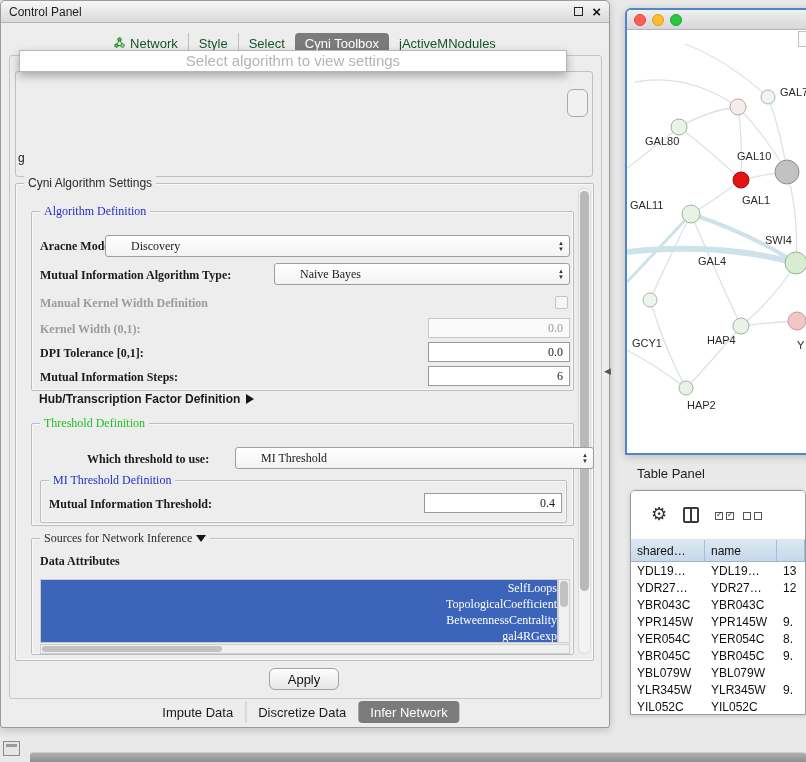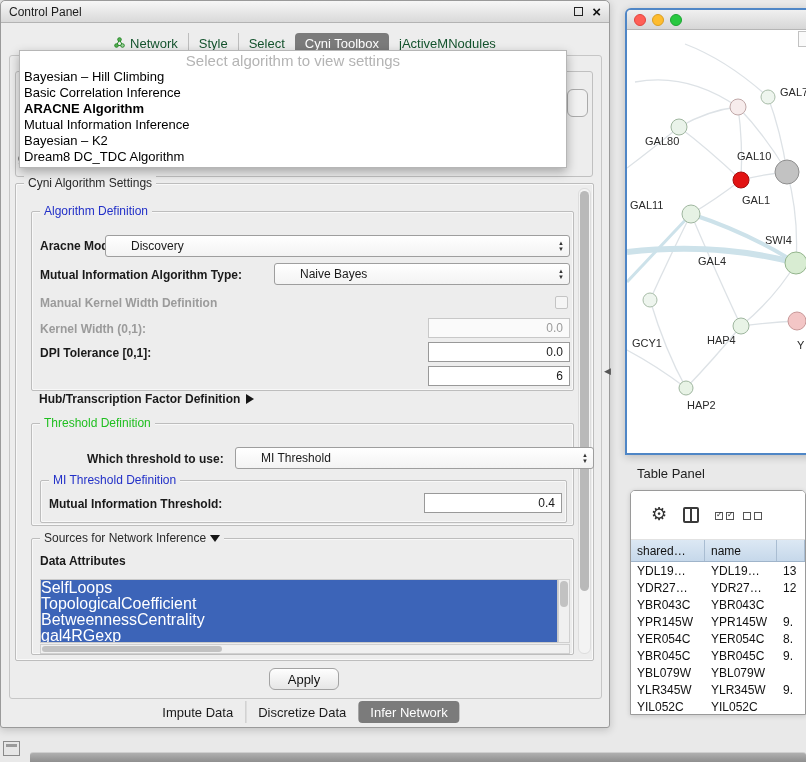--- a/index.html
+++ b/index.html
@@ -24,38 +24,38 @@
 .hidden-spinner{position:absolute;left:566px;top:88px;width:21px;height:28px;border:1px solid #aaa;border-radius:6px;background:#f1f1f1;}
 
 
 .dropdown-popup{position:absolute;left:18px;top:49px;width:548px;background:#fff;border:1px solid #b6b6b6;box-shadow:0 4px 10px rgba(0,0,0,.3);z-index:40;padding:2px 0;}
 .dd-placeholder{text-align:center;color:#b4b4b4;font-size:15px;height:16px;line-height:16px;}
 .dd-item{font-size:13px;height:16px;line-height:16px;padding-left:4px;color:#000;white-space:nowrap;}
 .dd-item.selected{font-weight:bold;}
 
 
 .cyni-group{position:absolute;left:14px;top:182px;width:579px;height:478px;border:1px solid #bdbdbd;border-radius:2px;box-shadow:inset 0 0 0 1px rgba(255,255,255,.65);}
-.sub-group{position:absolute;border:1px solid #bdbdbd;border-radius:2px;box-shadow:inset 0 0 0 1px rgba(255,255,255,.6);}
+.sub-group{position:absolute;border:1px solid #bdbdbd;border-radius:2px;box-shadow:inset 0 0 0 1px rgba(255,255,255,.6);font-family:Liberation Serif, serif;}
 .group-title{position:absolute;top:-8px;left:8px;background:#ededed;padding:0 4px;font-size:12px;white-space:nowrap;display:flex;align-items:center;color:#2a2a2a;}
 .t-blue{color:#2230c8;}
 .t-green{color:#1fbf1f;}
 .field-label{position:absolute;font-weight:bold;font-size:12px;line-height:20px;white-space:nowrap;}
 .field-label.disabled{color:#9b9b9b;}
 .combo{position:absolute;height:22px;background:linear-gradient(#ffffff,#f3f3f3);border:1px solid #9e9e9e;border-radius:3px;font-size:12px;display:flex;align-items:center;padding-left:25px;}
 .combo-arrows{position:absolute;right:5px;top:50%;transform:translateY(-50%);display:flex;flex-direction:column;align-items:center;font-size:6px;line-height:6px;color:#333;}
 .combo-arrows::before{content:"▲";}
 .combo-arrows::after{content:"▼";}
 .textfield{position:absolute;height:20px;background:#fff;border:1px solid #999;font-size:12px;display:flex;align-items:center;justify-content:flex-end;padding:0 6px;}
 .textfield.disabled{border-color:#c8c8c8;color:#9b9b9b;background:#fafafa;}
 .checkbox{position:absolute;width:13px;height:13px;background:#f5f5f5;border:1px solid #c4c4c4;border-radius:2px;}
 .hub-row{position:absolute;display:flex;align-items:center;font-weight:bold;font-size:12px;}
 .tri-right{width:0;height:0;border-left:8px solid #151515;border-top:5px solid transparent;border-bottom:5px solid transparent;margin-left:6px;}
 .tri-down{width:0;height:0;border-top:7px solid #151515;border-left:5px solid transparent;border-right:5px solid transparent;margin-left:4px;}
 .attr-list{position:absolute;background:#fff;border:1px solid #c9c9c9;overflow:hidden;}
-.attr-item{height:16px;line-height:16px;font-size:16px;color:#111;white-space:nowrap;}
+.attr-item{height:16px;line-height:16px;font-size:12px;color:#111;white-space:nowrap;text-align:right;}
 .attr-item.selected{background:#3c64b8;color:#fff;}
 .vscroll{position:absolute;width:12px;background:#f0f0f0;border:1px solid #d0d0d0;}
 .vscroll .sthumb{position:absolute;left:1px;right:1px;top:1px;height:26px;background:#c2c2c2;border-radius:4px;display:block;}
 .hscroll{position:absolute;height:10px;background:#f0f0f0;border:1px solid #d0d0d0;}
 .hscroll .sthumb{position:absolute;top:1px;bottom:1px;left:1px;width:180px;background:#c2c2c2;border-radius:4px;display:block;}
 .settings-scroll{position:absolute;top:4px;right:2px;width:13px;height:466px;background:#f3f3f3;border:1px solid #ddd;border-radius:6px;}
 .settings-scroll .sthumb{position:absolute;left:1px;right:1px;top:2px;height:400px;background:#b9b9b9;border-radius:6px;display:block;}
 .apply-btn{position:absolute;left:268px;top:667px;width:70px;height:22px;background:linear-gradient(#fefefe,#e6e6e6);border:1px solid #a3a3a3;border-radius:6px;display:flex;align-items:center;justify-content:center;font-size:13px;color:#111;}
 .bottom-tabbar{position:absolute;left:50%;top:700px;transform:translateX(-50%);display:flex;height:22px;align-items:stretch;}
 .btab{padding:0 12px;display:flex;align-items:center;font-size:13px;white-space:nowrap;}
@@ -135,28 +135,20 @@
       </div>
     </div>
   <div class="tab-content"></div>
 
   <div class="hidden-group"></div>
   <span class="hidden-g">g</span>
   <div class="hidden-spinner"></div>
 
   <div class="dropdown-popup">
     <div class="dd-placeholder">Select algorithm to view settings</div>
-    <div>
-        <div class="dd-item">Bayesian – Hill Climbing</div>
-        <div class="dd-item">Basic Correlation Inference</div>
-        <div class="dd-item selected">ARACNE Algorithm</div>
-        <div class="dd-item">Mutual Information Inference</div>
-        <div class="dd-item">Bayesian – K2</div>
-        <div class="dd-item">Dream8 DC_TDC Algorithm</div>
-      </div>
   </div>
 
   <div class="cyni-group">
     <span class="group-title">Cyni Algorithm Settings</span>
     <div class="settings-scroll">
         <span class="sthumb"></span>
       </div>
 
     <div class="sub-group" style="left:15px;top:27px;width:543px;height:180px">
       <span class="group-title t-blue">Algorithm Definition</span>
@@ -179,20 +171,21 @@
       <span class="field-label disabled" style="left:8px;top:107px">Kernel Width (0,1):</span>
       <div class="textfield disabled" style="left:396px;top:106px;width:142px">
         <span>0.0</span>
       </div>
 
       <span class="field-label" style="left:8px;top:131px">DPI Tolerance [0,1]:</span>
       <div class="textfield" style="left:396px;top:130px;width:142px">
         <span>0.0</span>
       </div>
 
+      <span class="field-label" style="left:8px;top:155px">Mutual Information Steps:</span>
       <div class="textfield" style="left:396px;top:154px;width:142px">
         <span>6</span>
       </div>
     </div>
 
     <div class="hub-row" style="left:23px;top:208px">
       <span>Hub/Transcription Factor Definition</span>
       <span class="tri-right"></span>
     </div>
 

